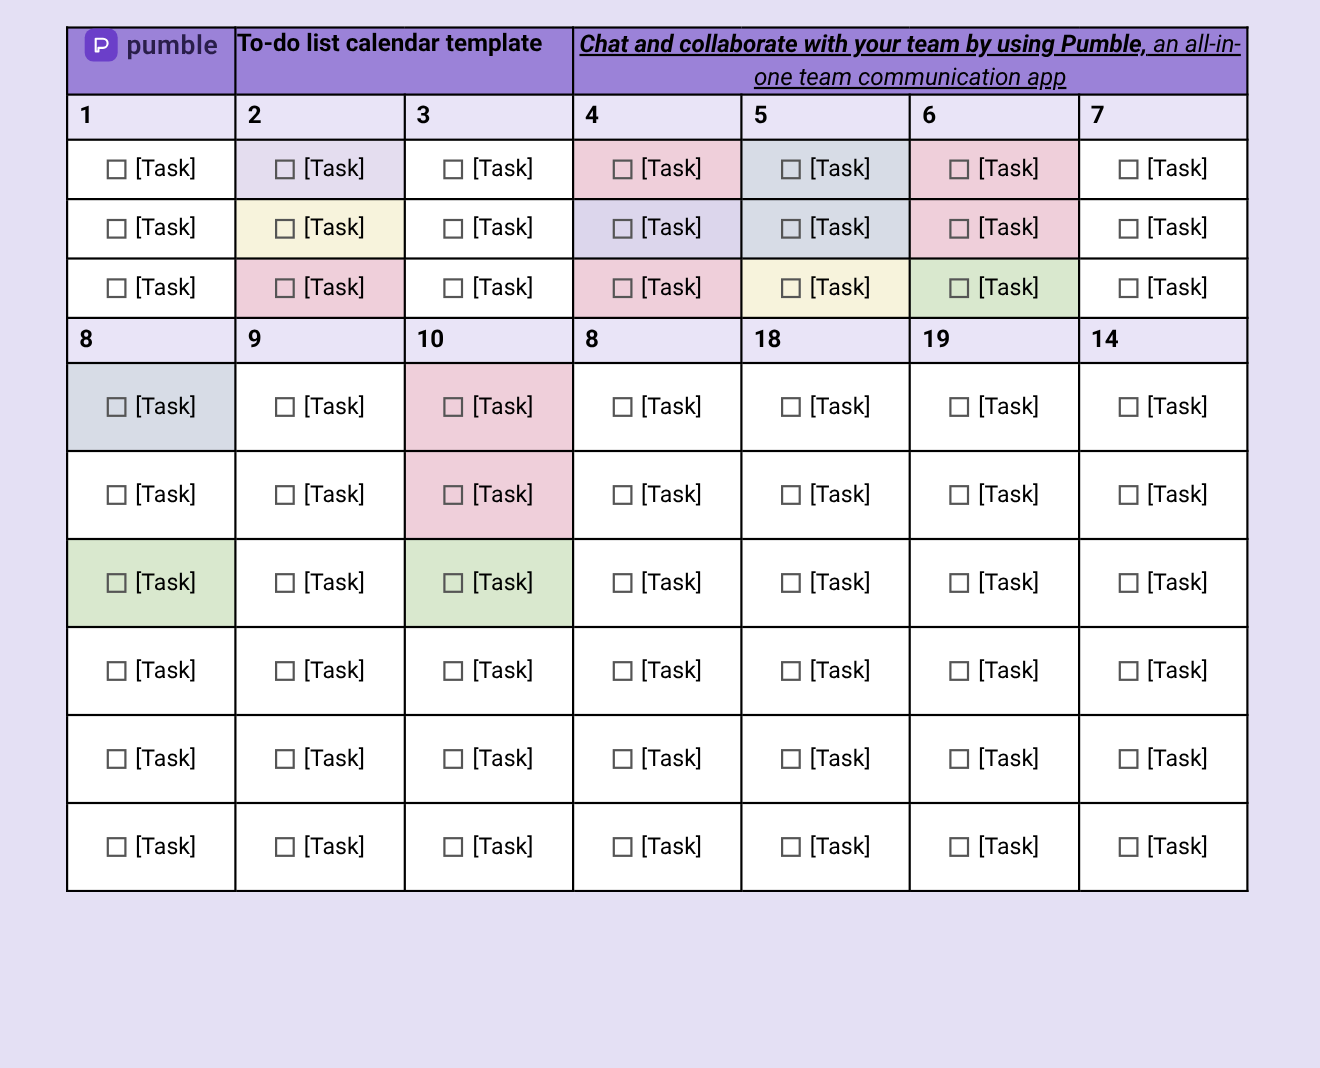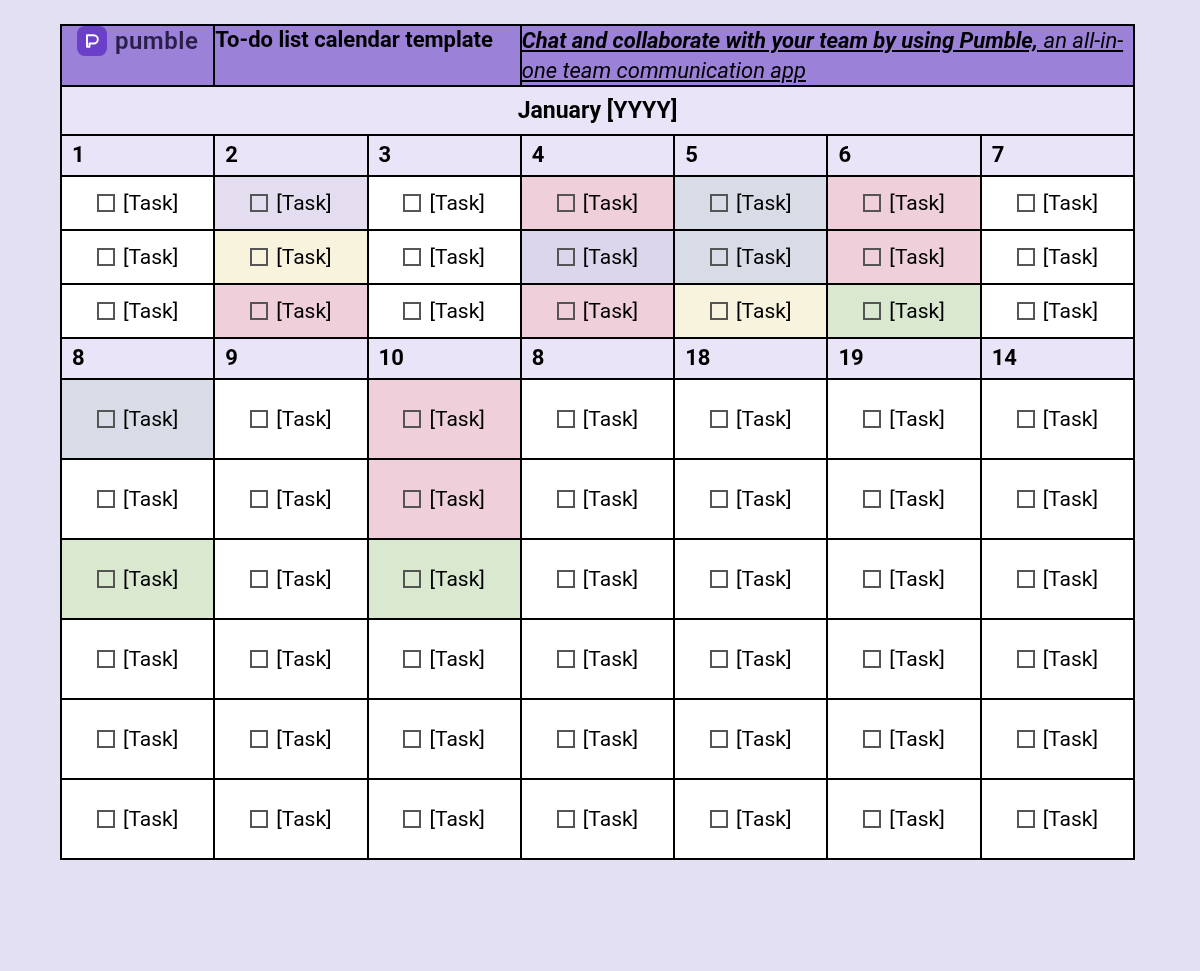--- a/index.html
+++ b/index.html
@@ -58,21 +58,21 @@
   }
   .template-cell {
     text-align: left;
     vertical-align: middle;
     padding: 10px 8px;
     font-size: 22px;
     font-weight: 700;
     line-height: 1.25;
   }
   .promo-cell {
-    text-align: left;
+    text-align: center;
     vertical-align: middle;
     padding: 8px 20px;
     font-style: italic;
     font-size: 22px;
     line-height: 1.35;
   }
   .promo-cell a {
     color: #000;
     text-decoration: underline;
     font-weight: 700;
@@ -175,23 +175,20 @@
       </span>
     </td>
     <td class="template-cell" colspan="2">
       <span>To-do list calendar template</span>
     </td>
     <td class="promo-cell" colspan="4">
       <a href="#"><span>Chat and collaborate with your team by using Pumble,</span></a><span class="tail"> an all-in-one team communication app</span>
     </td>
   </tr>
 
-  <tr class="month-row">
-    <td colspan="7">January [YYYY]</td>
-  </tr>
 
 
   </tbody>
       <tbody id="weeks-body">
         <tr class="date-row">
           <td>1</td>
           <td>2</td>
           <td>3</td>
           <td>4</td>
           <td>5</td>

